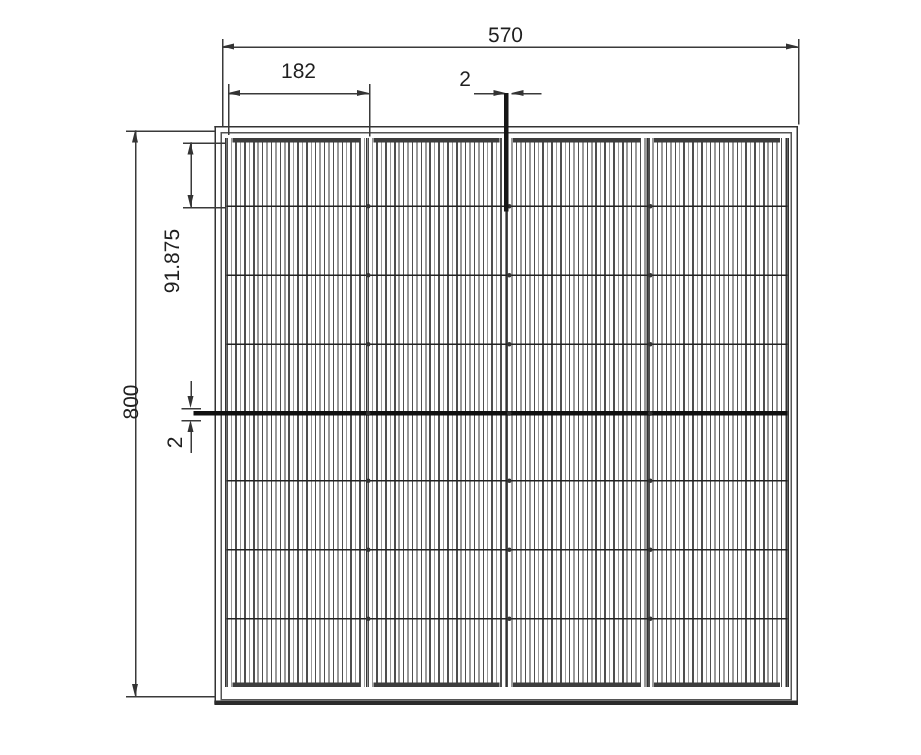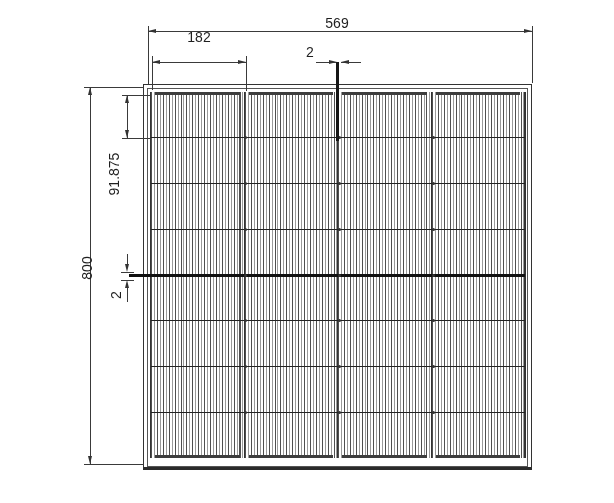--- a/index.html
+++ b/index.html
@@ -105,28 +105,28 @@
       <div class="joint-dot" style="left: 280.5px; top: 273px;"></div>
       <div class="joint-dot" style="left: 280.5px; top: 318.75px;"></div>
     </div>
   <div class="gap-leader-v"></div>
 
   <div class="dline v" style="left:148px;top:26px;height:58px;"></div>
   <div class="dline v" style="left:532px;top:26px;height:57px;"></div>
   <div class="dline h" style="left:148px;top:31px;width:384px;"></div>
   <div class="arr l" style="left:148px;top:29px;"></div>
   <div class="arr r" style="left:524px;top:29px;"></div>
-  <div class="dtext" style="left:315px;top:16px;width:44px;">569</div>
+  <div class="dtext" style="left:315px;top:16px;width:44px;">570</div>
 
   <div class="dline v" style="left:152px;top:56px;height:34px;"></div>
   <div class="dline v" style="left:246px;top:56px;height:35px;"></div>
   <div class="dline h" style="left:152px;top:62px;width:94px;"></div>
   <div class="arr l" style="left:152px;top:59.5px;"></div>
   <div class="arr r" style="left:238px;top:59.5px;"></div>
-  <div class="dtext" style="left:177px;top:30px;width:44px;">182</div>
+  <div class="dtext" style="left:177px;top:40px;width:44px;">182</div>
 
   <div class="dline h" style="left:316px;top:62px;width:20px;"></div>
   <div class="dline h" style="left:341px;top:62px;width:20px;"></div>
   <div class="arr r" style="left:328.5px;top:59.5px;"></div>
   <div class="arr l" style="left:340.5px;top:59.5px;"></div>
   <div class="dtext" style="left:298px;top:45px;width:24px;">2</div>
 
   <div class="dline h" style="left:84px;top:87px;width:60px;"></div>
   <div class="dline h" style="left:84px;top:464px;width:60px;"></div>
   <div class="dline v" style="left:90px;top:87px;height:377px;"></div>

